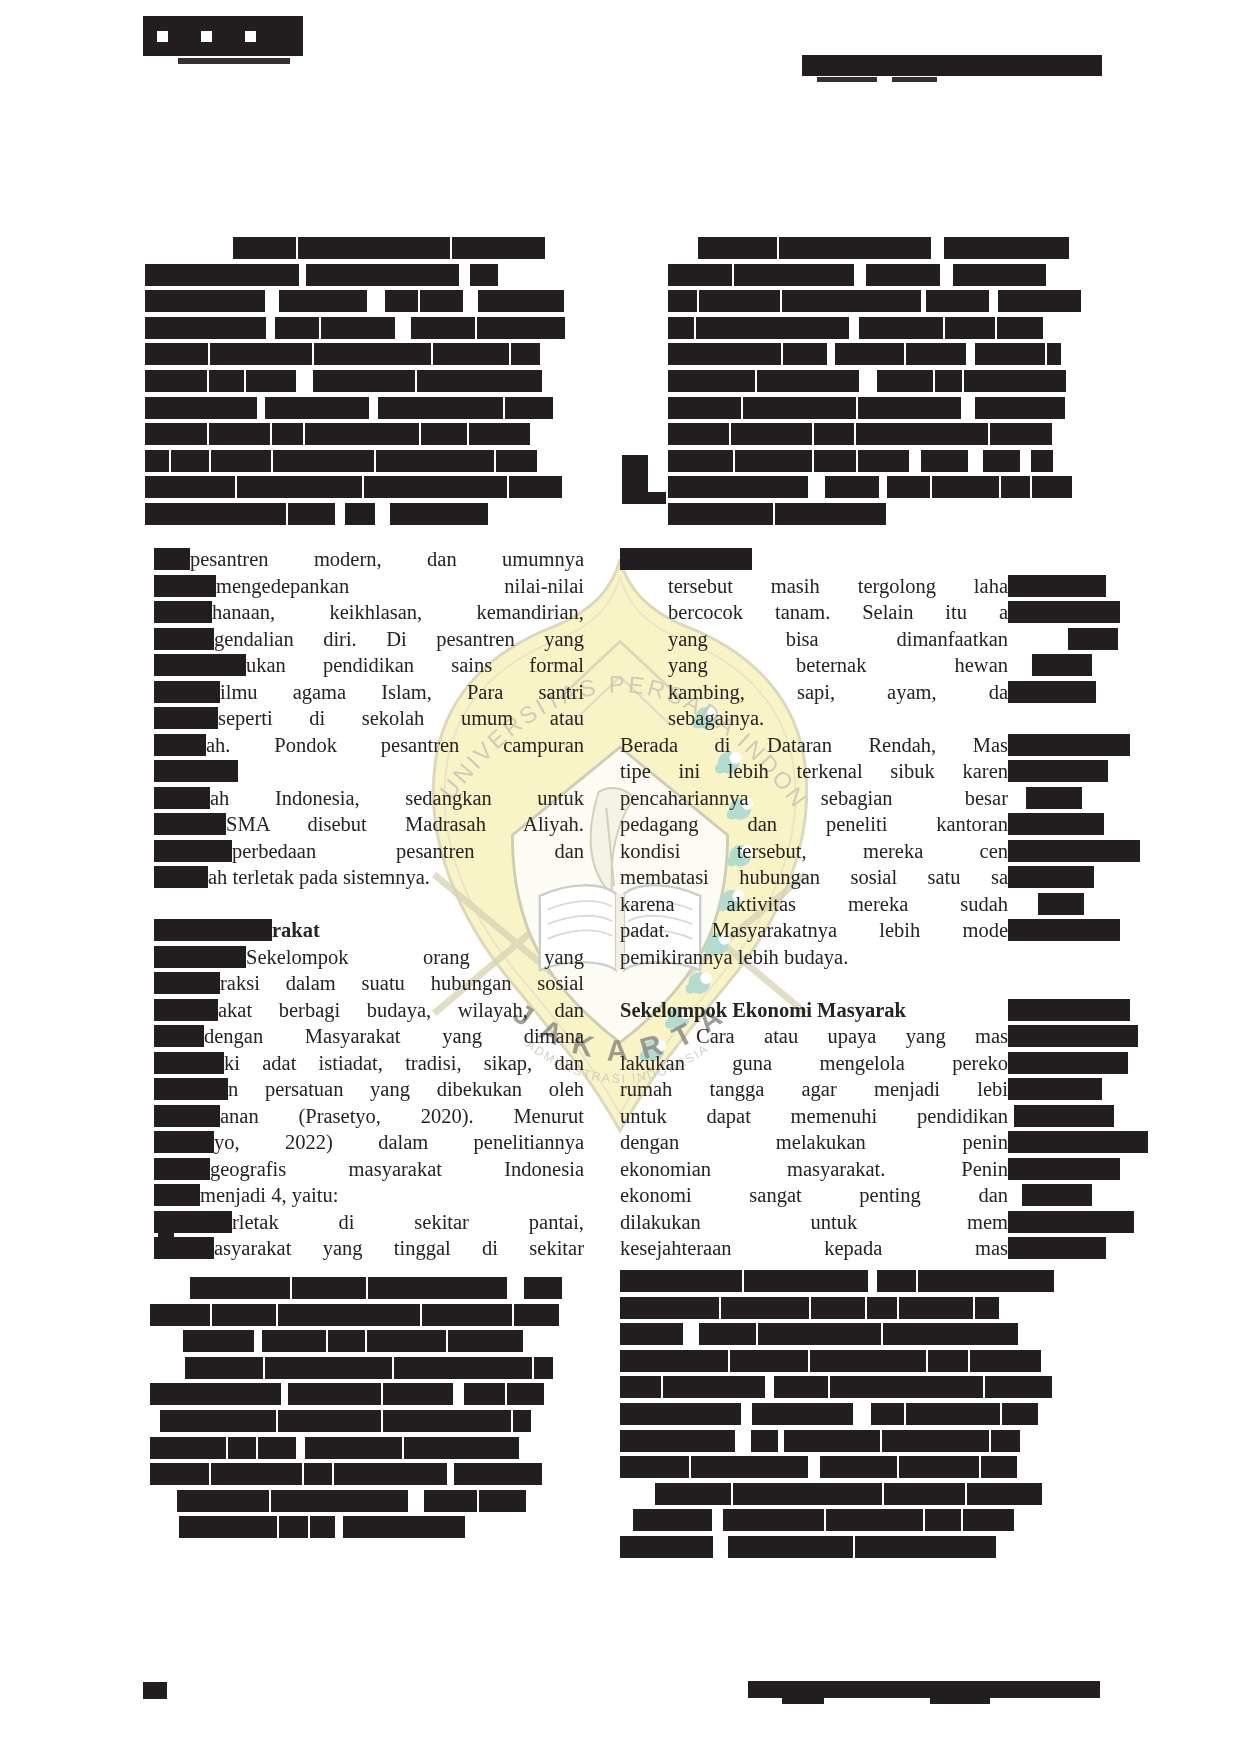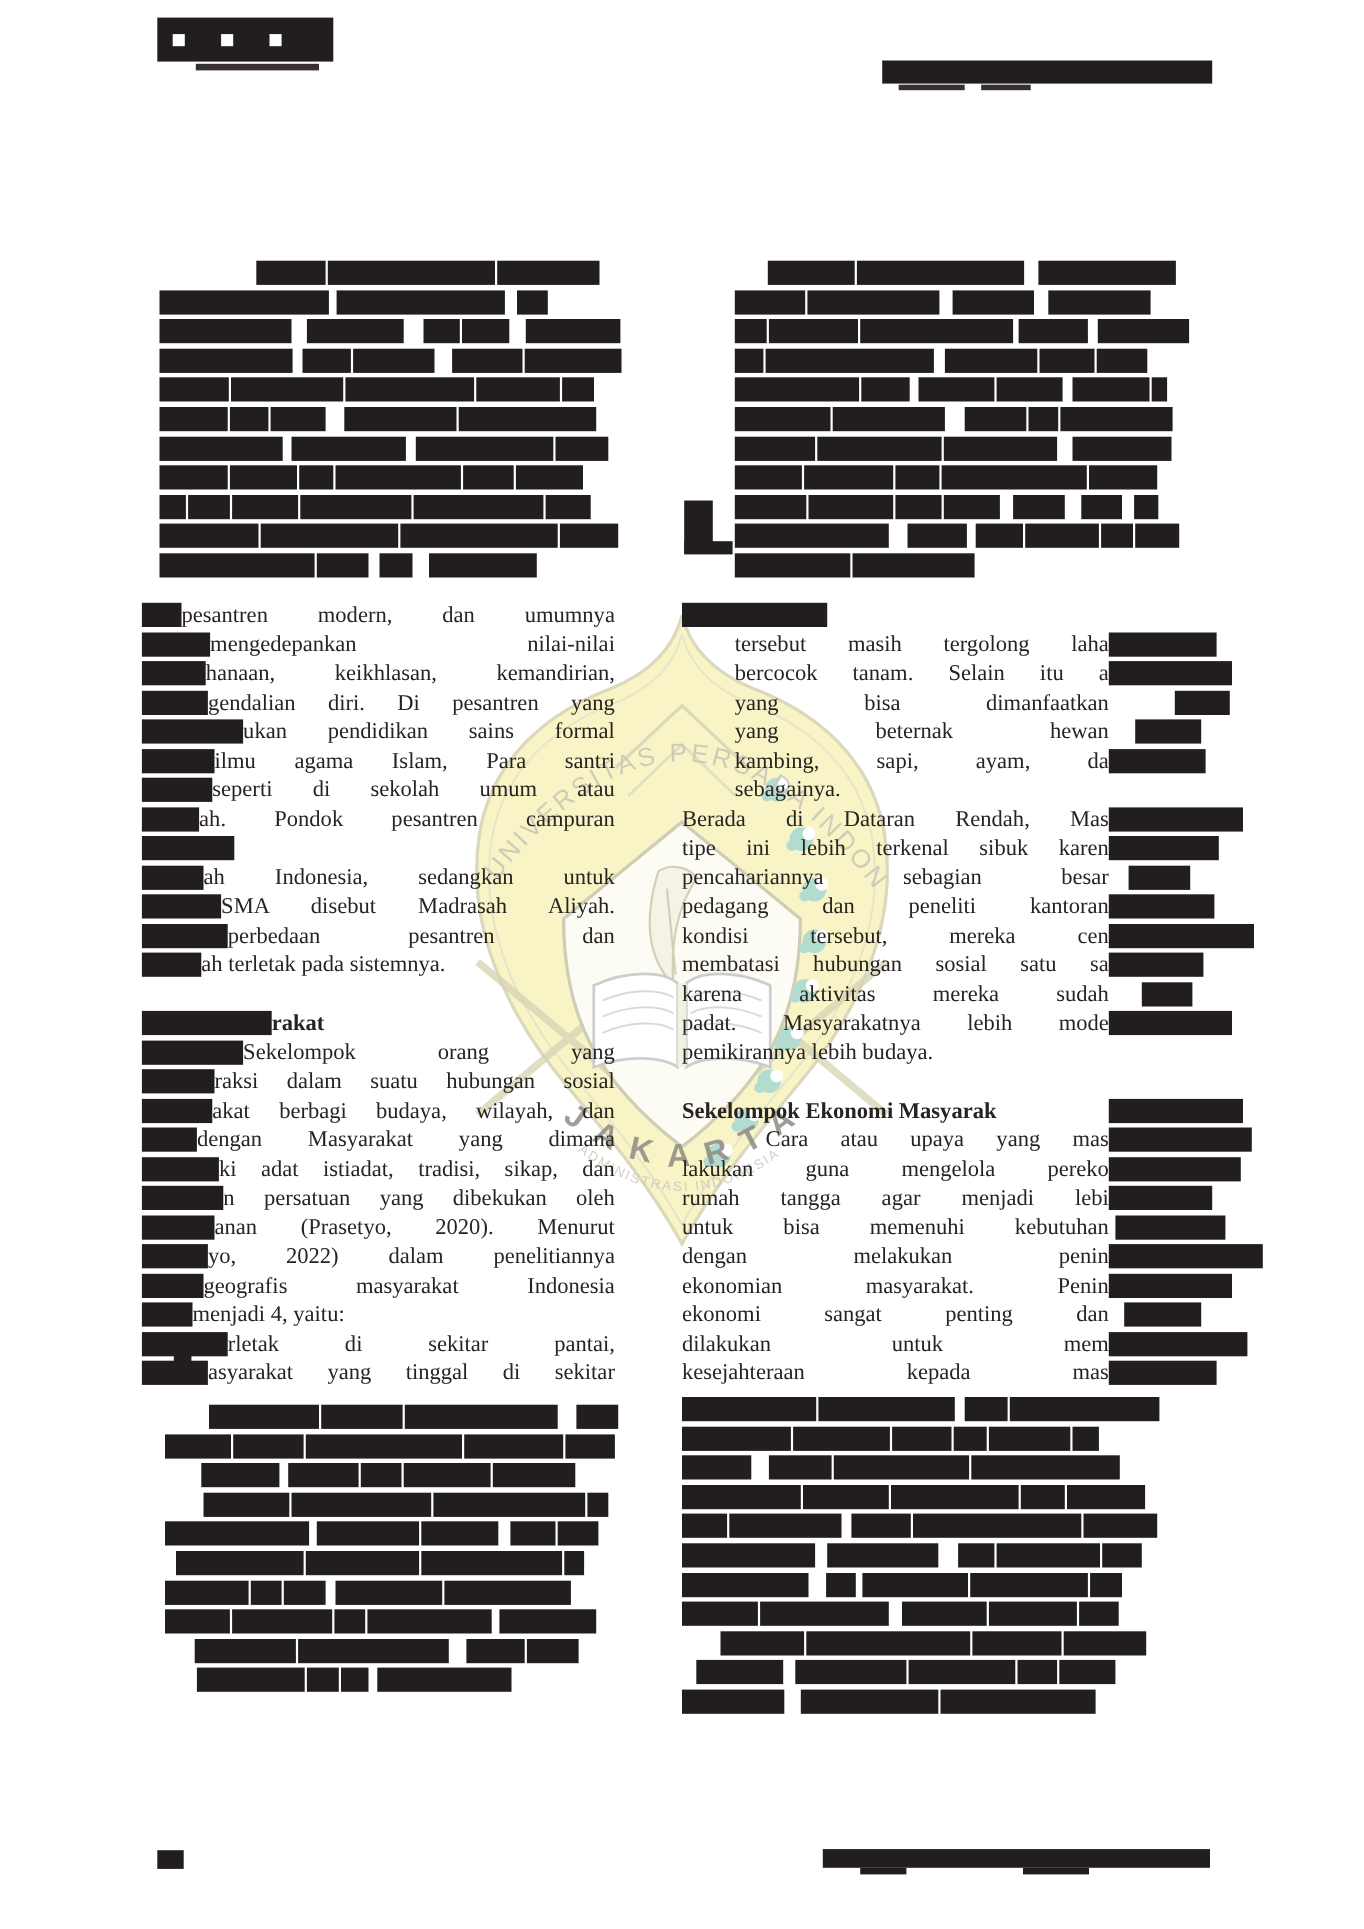--- a/index.html
+++ b/index.html
@@ -279,21 +279,21 @@
     <div class="rrow">
       <span class="blk" style="left: 0px; width: 105.454px;"></span>
       <span class="blk" style="left: 107.454px; width: 110.588px;"></span>
     </div>
   </div>
 
 <div class="bar" style="left:622px;top:455px;width:26px;height:48px;"></div>
 <div class="bar" style="left:622px;top:492px;width:44px;height:12px;"></div>
 <div class="bar" style="left:158px;top:1232px;width:16px;height:16px;"></div>
 
-<div class="col col-left" style="left:129px;top:546px;width:430px;">
+<div class="col col-left" style="left:154px;top:546px;width:430px;">
     <div class="line">
       <span class="rblock" style="width: 36px;"></span>
       <span class="txt just">pesantren modern, dan umumnya</span>
     </div>
     <div class="line">
       <span class="rblock" style="width: 62px;"></span>
       <span class="txt just">mengedepankan nilai-nilai</span>
     </div>
     <div class="line">
       <span class="rblock" style="width: 58px;"></span>
@@ -473,21 +473,21 @@
     </div>
     <div class="line">
       <span class="txt just">lakukan guna mengelola pereko</span>
       <span class="rblock" style="width: 120px;"></span>
     </div>
     <div class="line">
       <span class="txt just">rumah tangga agar menjadi lebi</span>
       <span class="rblock" style="width: 94px;"></span>
     </div>
     <div class="line">
-      <span class="txt just">untuk bisa memenuhi kebutuhan</span>
+      <span class="txt just">untuk dapat memenuhi pendidikan</span>
       <span class="gapb" style="width: 6px;"></span>
       <span class="rblock" style="width: 100px;"></span>
     </div>
     <div class="line">
       <span class="txt just">dengan melakukan penin</span>
       <span class="rblock" style="width: 140px;"></span>
     </div>
     <div class="line">
       <span class="txt just">ekonomian masyarakat. Penin</span>
       <span class="rblock" style="width: 112px;"></span>

